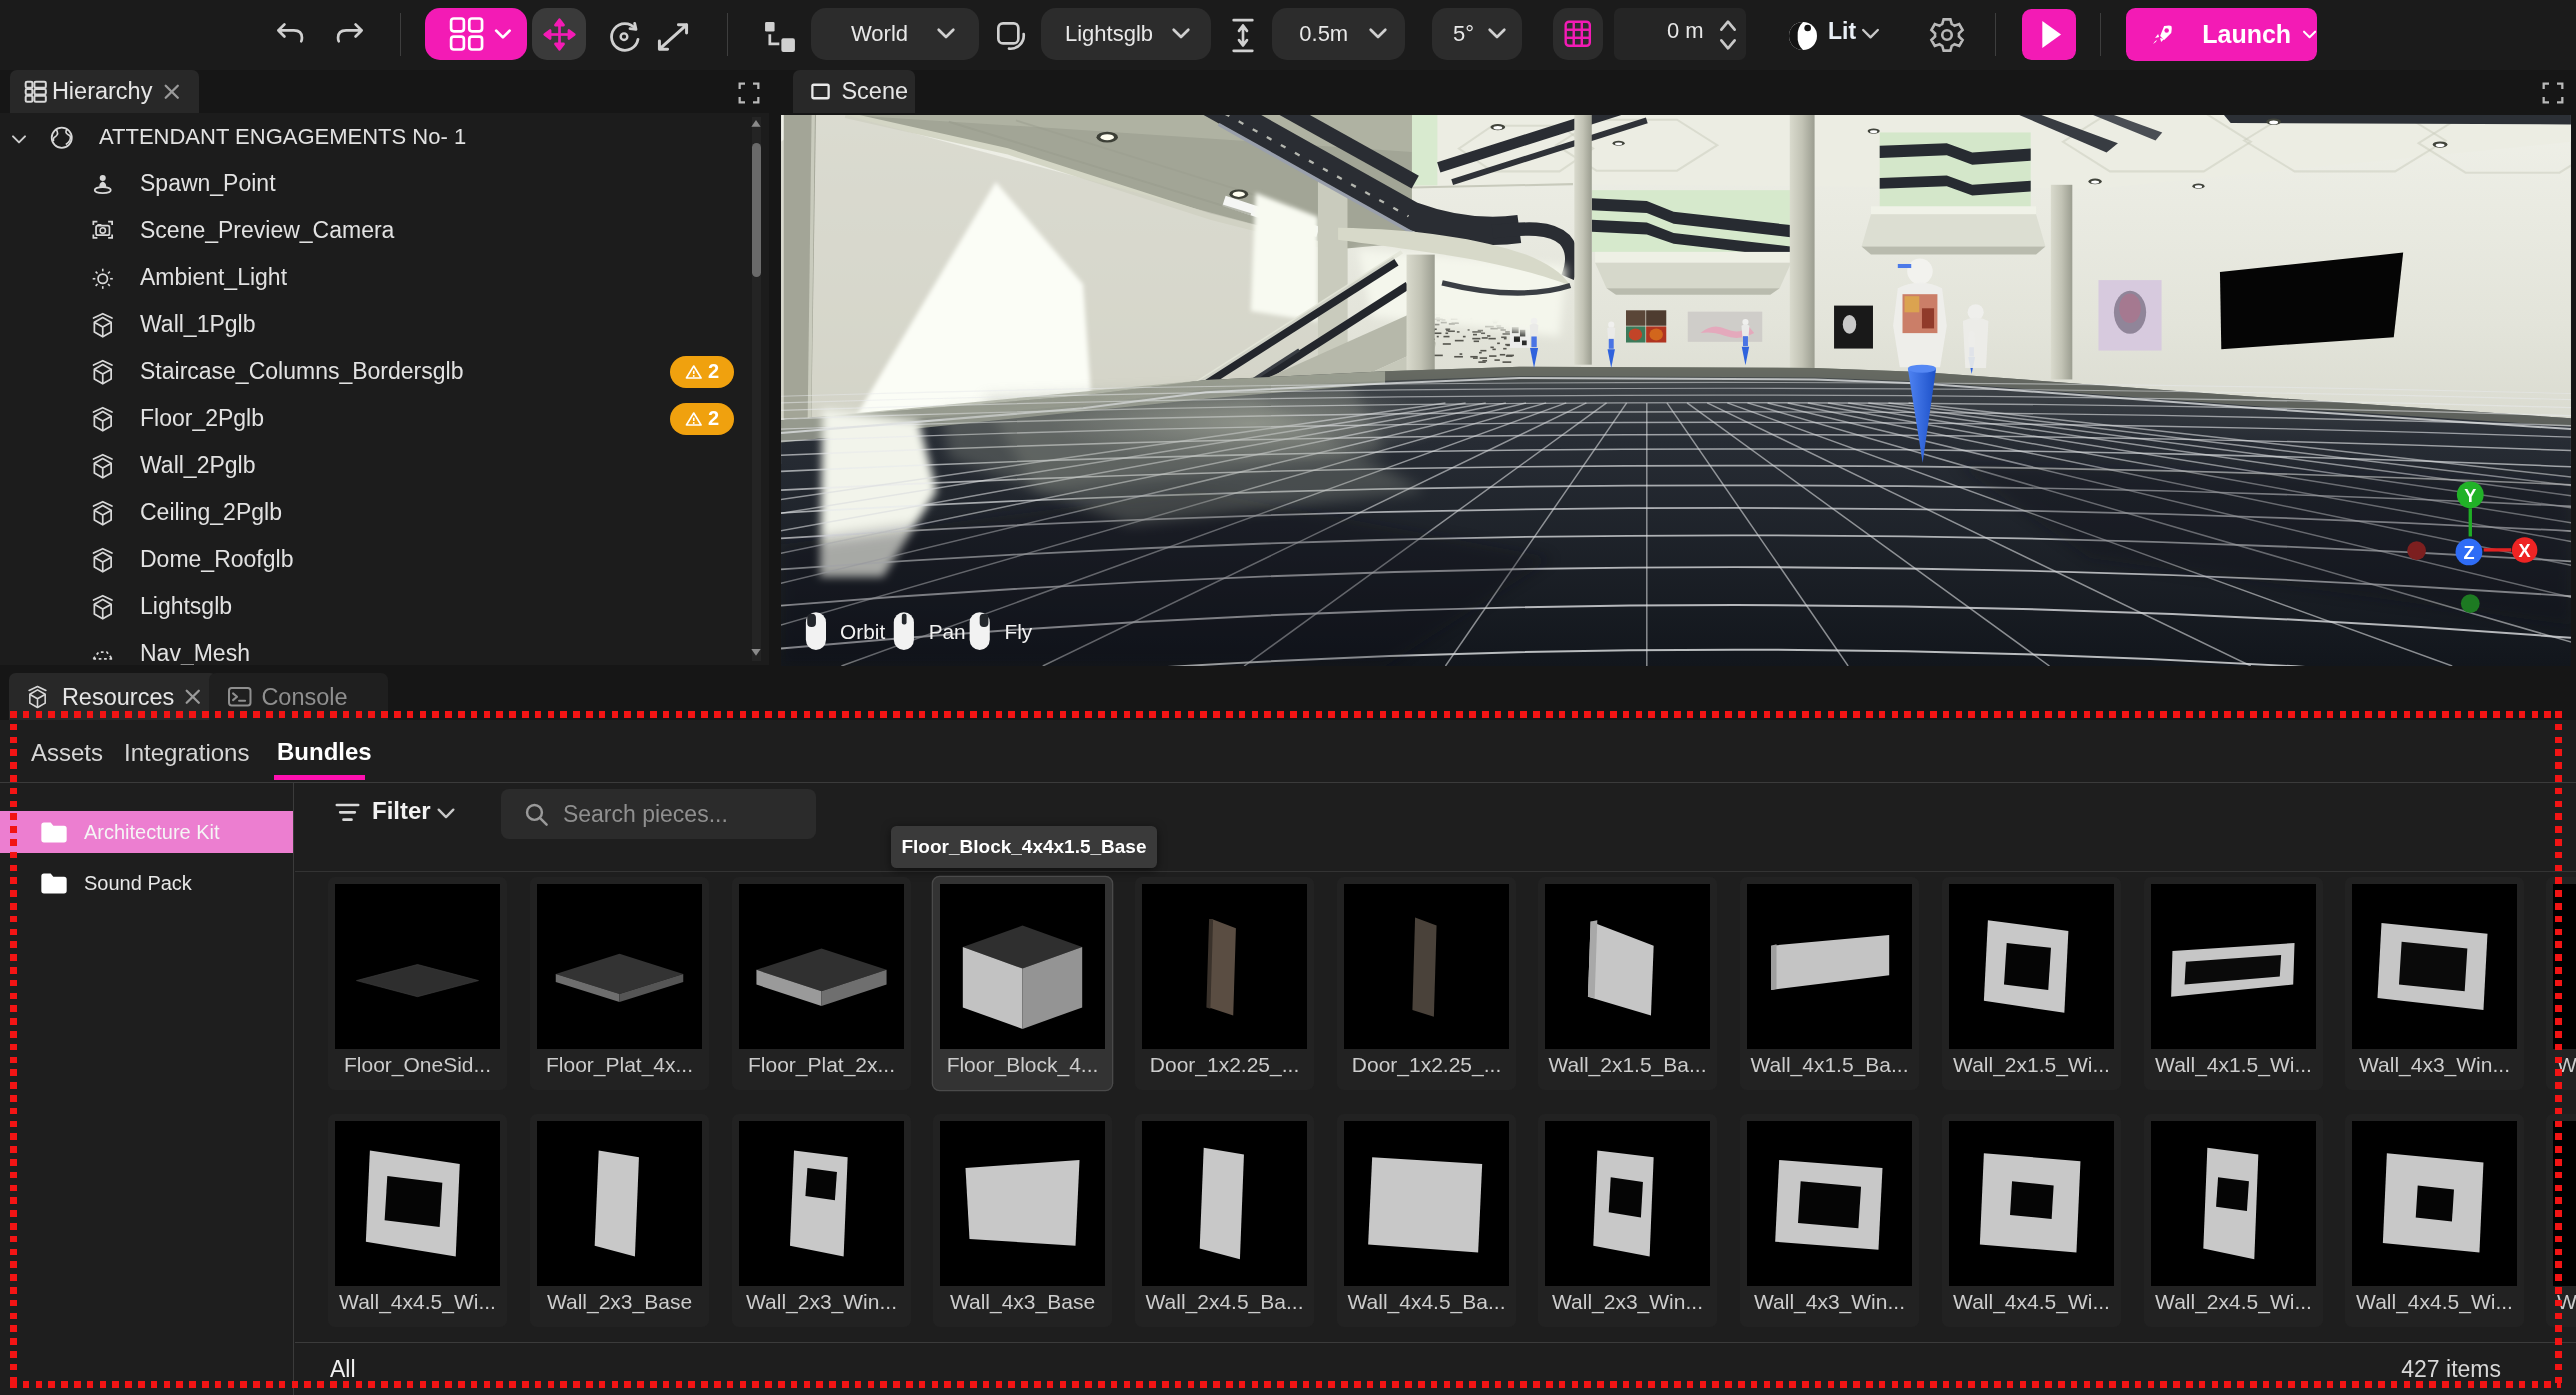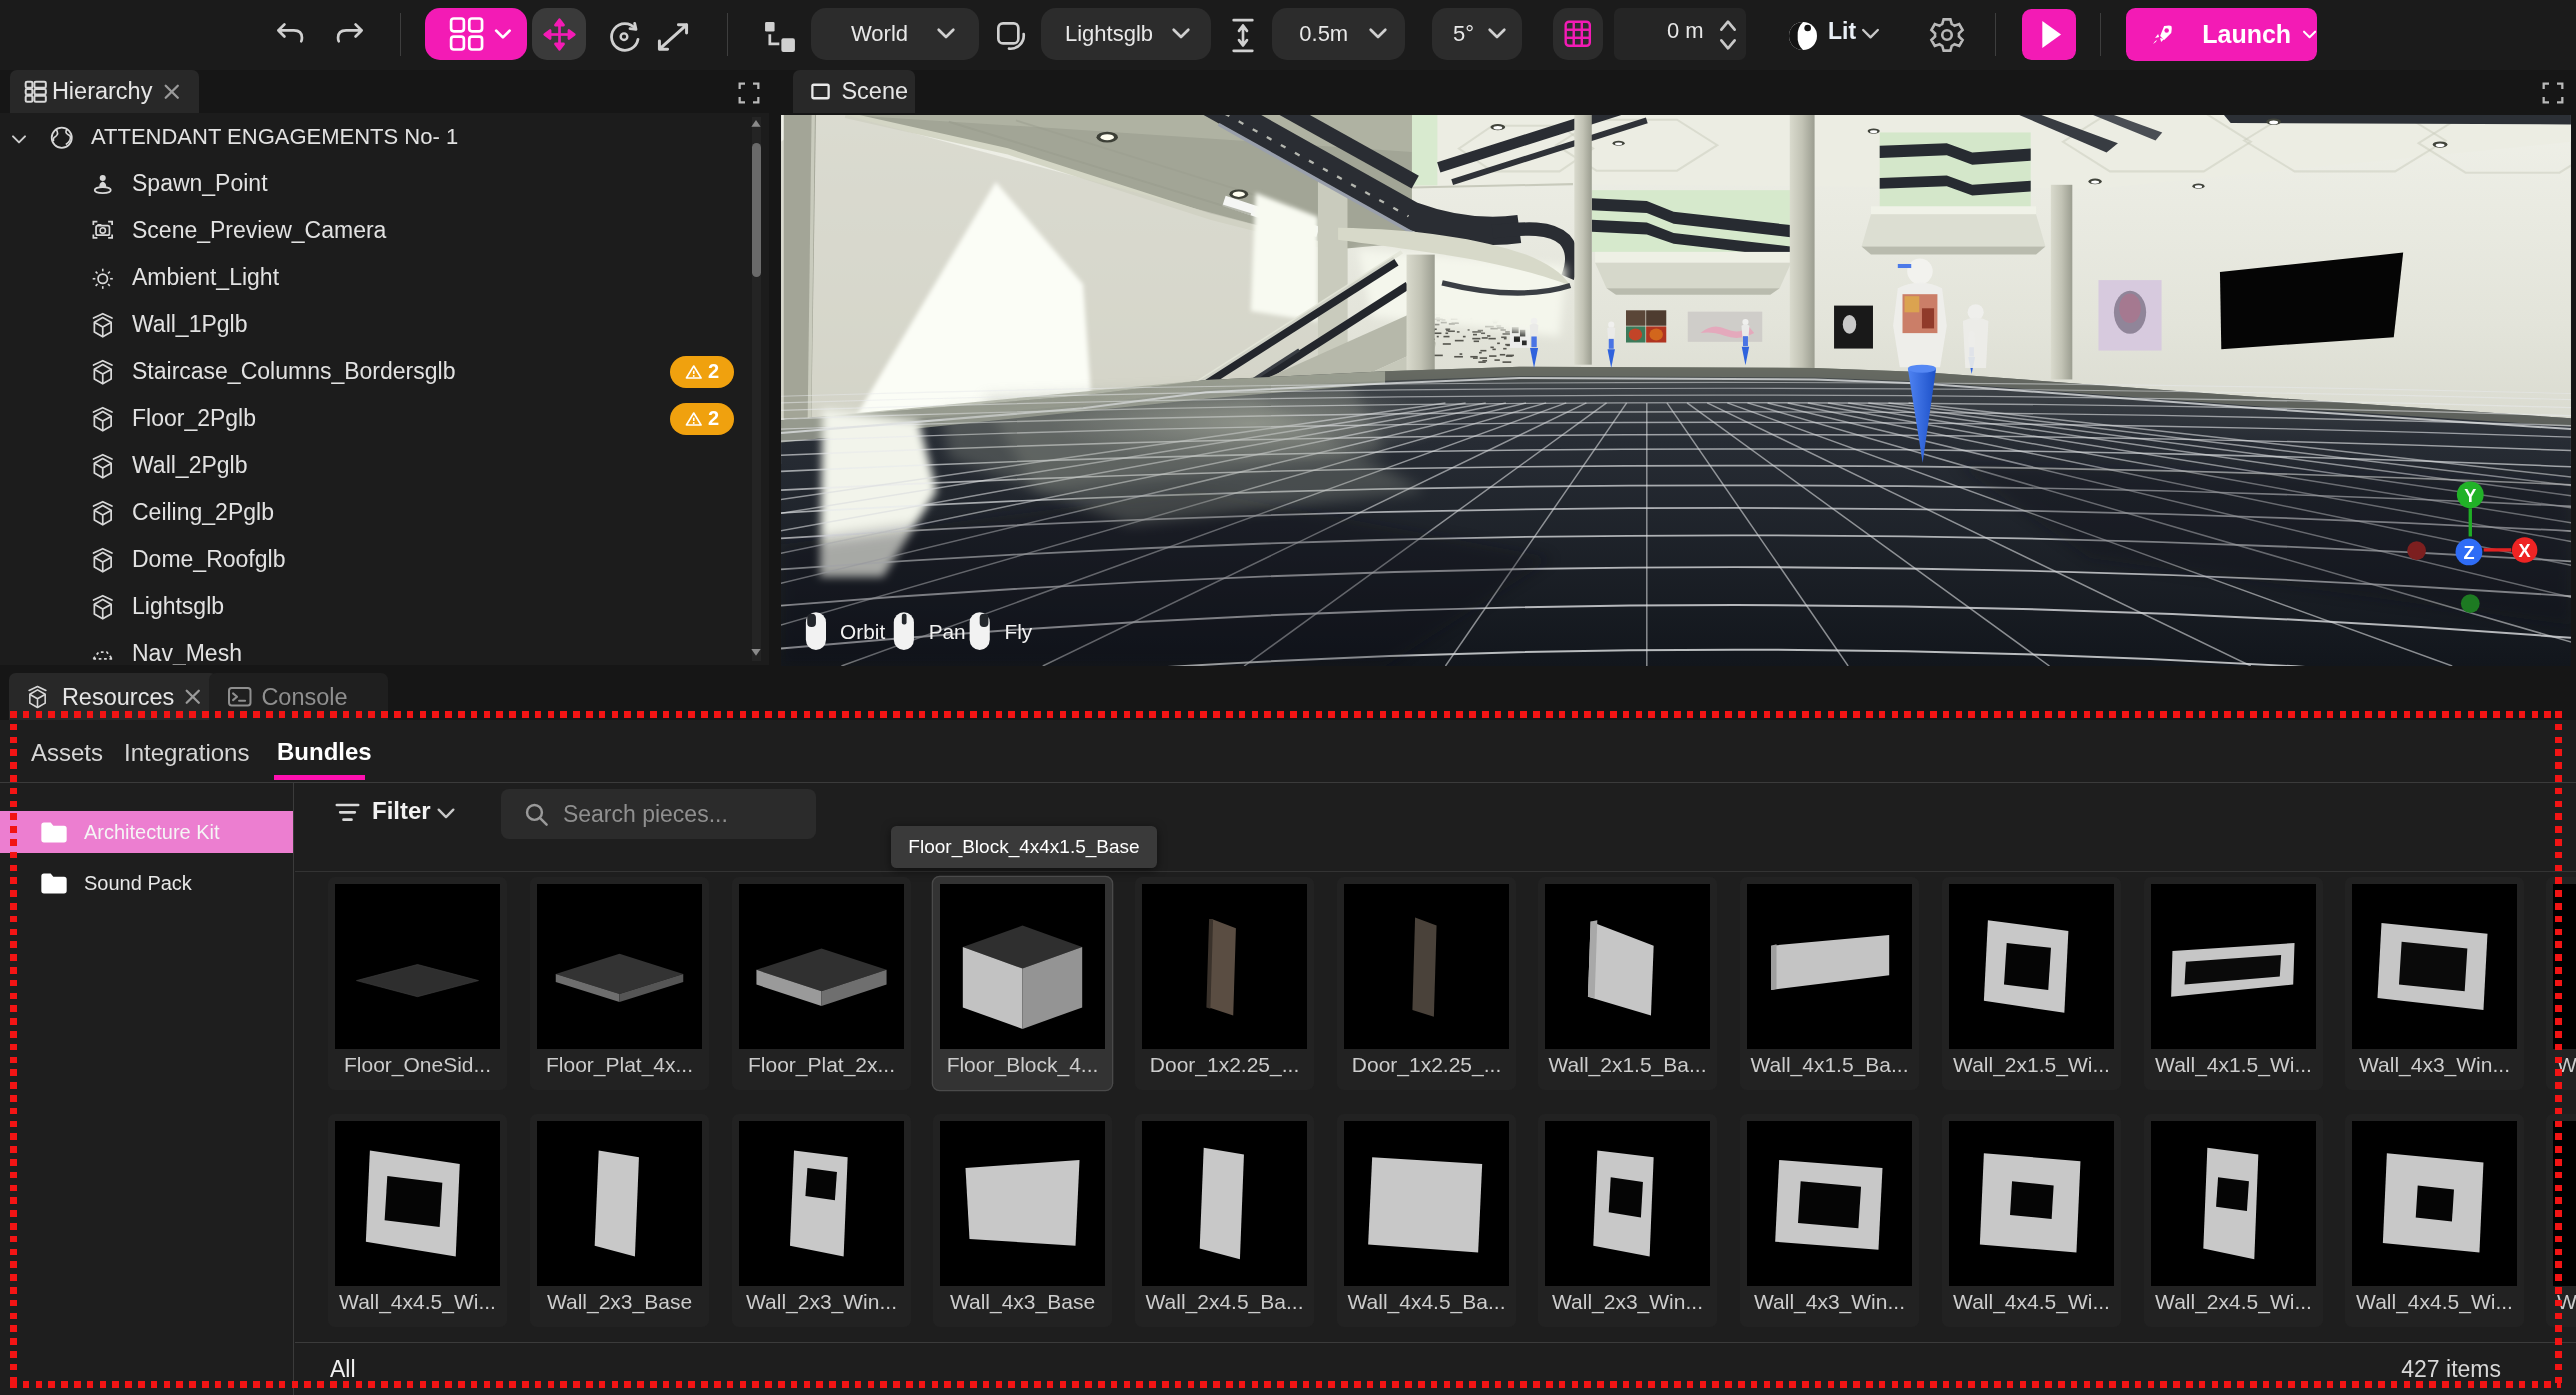--- a/index.html
+++ b/index.html
@@ -8,21 +8,21 @@
 #toolbar { position:absolute; top:0; left:0; width:2576px; height:70px; background:#1b1b1b; }
 .tbtn { position:absolute; top:8px; height:52px; border-radius:15px; background:#2c2c2c; display:flex; align-items:center; justify-content:center; }
 .tbtn .lbl { color:#e8e8e8; font-size:22px; }
 .vdiv { position:absolute; top:13.4px; width:1.3px; height:43px; background:#3e3e3e; }
 
 .tab { position:absolute; background:#282828; border-radius:6.7px 6.7px 0 0; display:flex; align-items:center; color:#e6e6e6; }
 
 #hierpanel { position:absolute; left:0; top:113px; width:769px; height:552px; background:#1c1c1c; overflow:hidden; }
 .hrow { position:absolute; left:0; width:769px; height:47px; }
 .hic { position:absolute; }
-.hlbl { position:absolute; top:9.4px; font-size:23px; color:#e2e2e2; white-space:nowrap; }
+.hlbl { position:absolute; top:9.4px; font-size:23px; color:#e2e2e2; white-space:nowrap;margin-left:8px; }
 .hlbl.root { font-size:22px; }
 .badge { position:absolute; right:35px; top:6.7px; width:64px; height:32px; border-radius:16px; background:#f0a10e; display:flex; align-items:center; justify-content:center; gap:5.4px; color:#fff; font-size:20px; font-weight:bold; }
 
 #respanel { position:absolute; left:0; top:720px; width:2576px; height:675px; background:#1e1e1e; }
 .rtab { position:absolute; font-size:24px; color:#d6d6d6; }
 .card { position:absolute; width:179px; height:213px; background:#222222; border-radius:6.7px; }
 .card.sel { background:#333333; box-shadow:0 0 0 1.3px #4a4a4a; }
 .cthumb { position:absolute; left:6.7px; top:6.7px; width:165px; height:165px; background:#000; }
 .clab { position:absolute; left:0; top:176px; width:179px; text-align:center; font-size:21px; color:#cccccc; white-space:nowrap; overflow:hidden; }
 .dotH { position:absolute; height:6.7px; background:repeating-linear-gradient(90deg,#f21414 0 6.7px,transparent 6.7px 12.8px); }
@@ -702,21 +702,21 @@
     <div class="abs" style="left:501px;top:69px;width:315px;height:50px;background:#2b2b2b;border-radius:8px;display:flex;align-items:center">
       <svg style="margin-left:21.5px" width="27" height="27" viewBox="0 0 40 40">
           <circle cx="17" cy="17" r="11" fill="none" stroke="#9a9a9a" stroke-width="3.6"></circle>
           <line x1="25" y1="25" x2="35" y2="35" stroke="#9a9a9a" stroke-width="3.6" stroke-linecap="round"></line>
         </svg>
       <span style="margin-left:13.4px;font-size:23px;color:#8f8f8f">Search pieces...</span>
     </div>
     <div class="abs" style="left:0px;top:151px;width:2576px;height:1.3px;background:#333333;margin-left:295px;width:2281px"></div>
 
     <div class="abs" style="left:891px;top:106px;width:266px;height:42px;background:#3a3a3a;border-radius:5.4px;display:flex;align-items:center;justify-content:center;box-shadow:0 2.7px 9.4px rgba(0,0,0,0.5)">
-      <span style="font-size:19px;font-weight:normal;color:#fff">Floor_Block_4x4x1.5_Base</span>
+      <span style="font-size:19px;font-weight:bold;color:#fff">Floor_Block_4x4x1.5_Base</span>
     </div>
     <div class="card" style="left:328px;top:157px">
         <div class="cthumb"><svg width="165" height="165" viewBox="0 0 246 246">
             <polygon points="123,120 214,144 123,168 32,144" fill="#2e2e2e" stroke="#3c3c3c" stroke-width="1"></polygon>
           </svg></div>
         <div class="clab">Floor_OneSid...</div>
       </div>
       <div class="card" style="left:530px;top:157px">
         <div class="cthumb"><svg width="165" height="165" viewBox="0 0 246 246">
             <polygon points="123,104 218,134 123,164 28,134" fill="#333333"></polygon>

